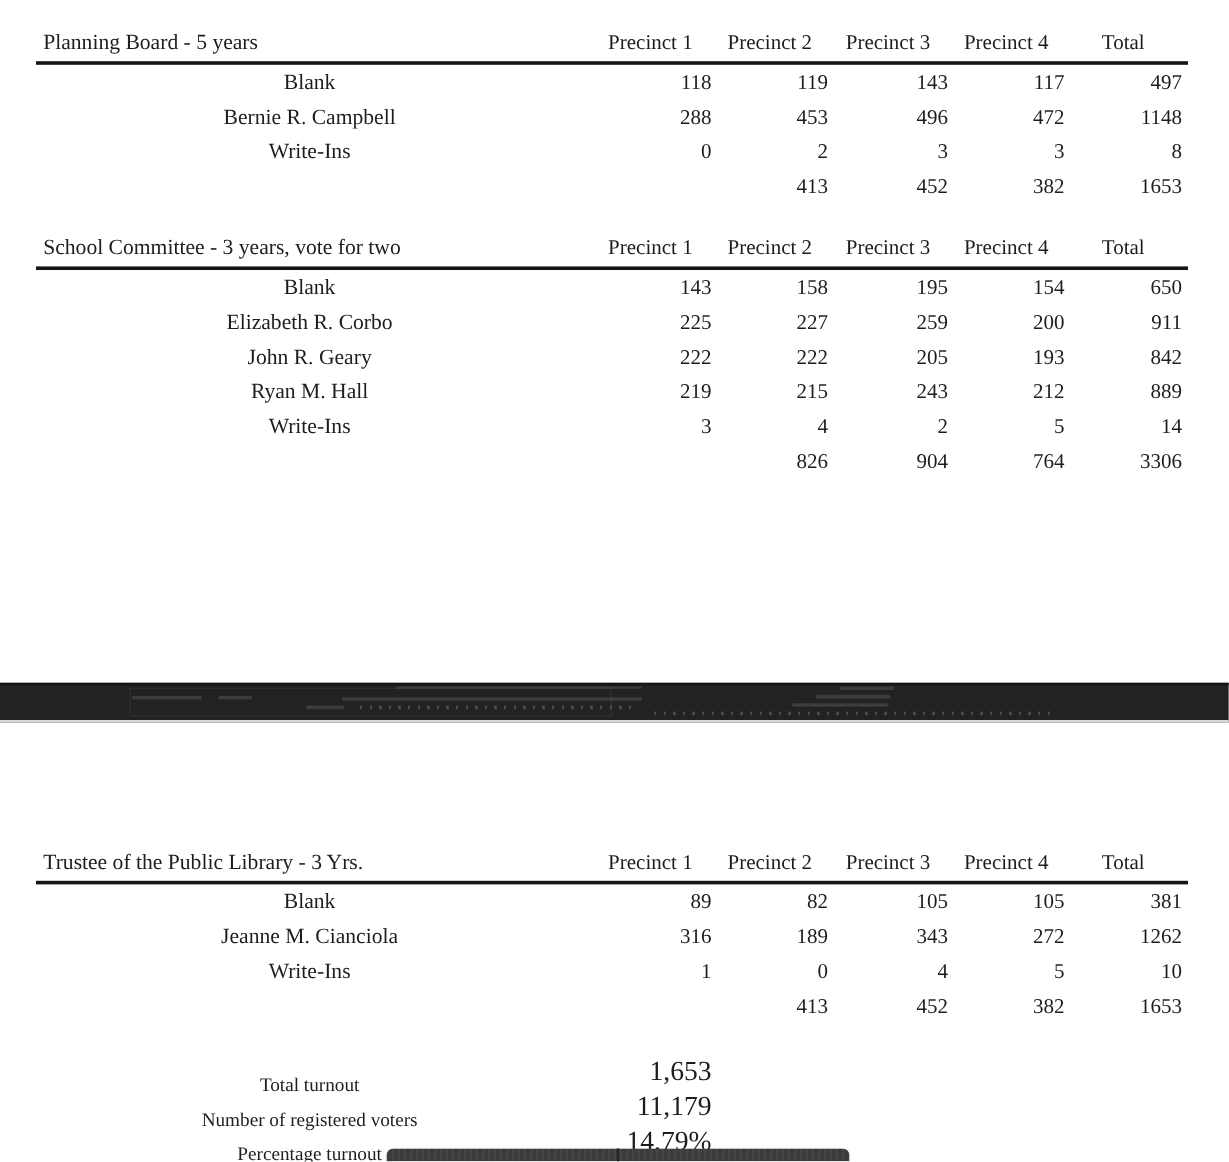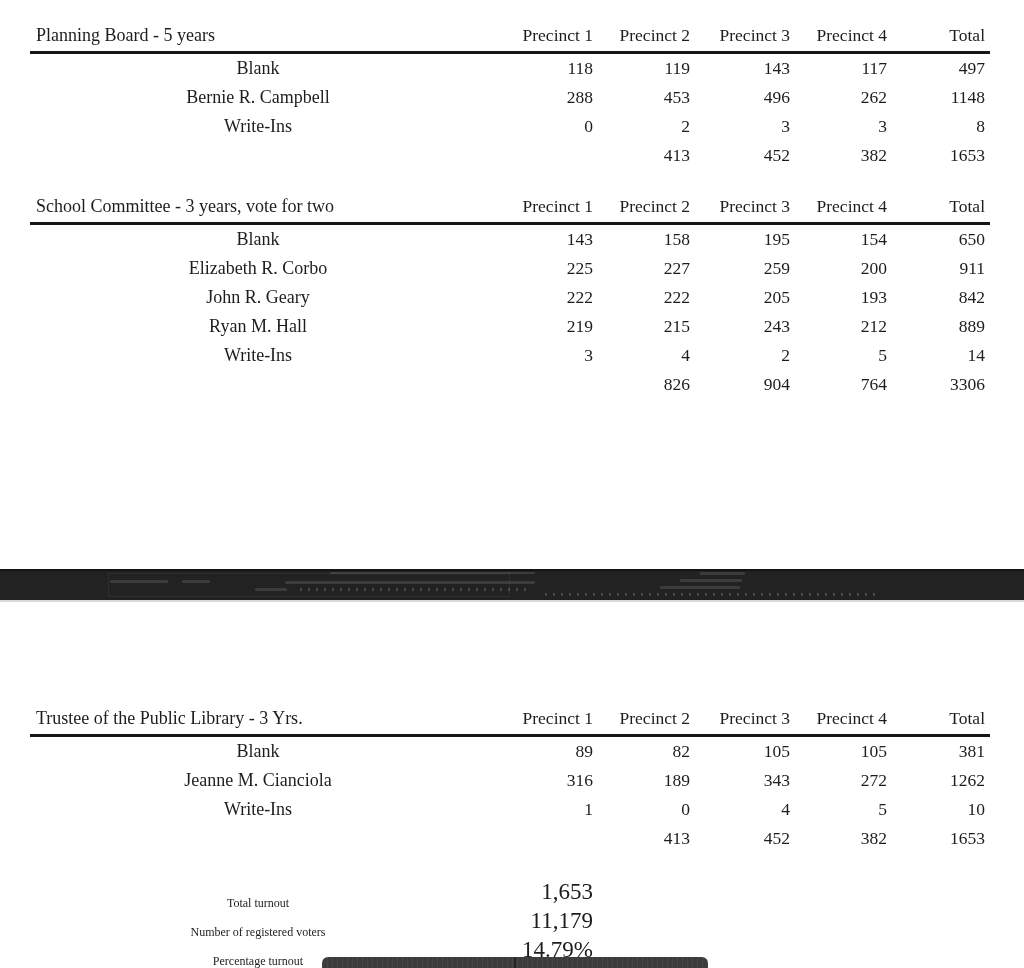--- a/index.html
+++ b/index.html
@@ -7,30 +7,30 @@
     width:1024px;height:968px;position:relative;overflow:hidden;
     background:#ffffff;color:#1d1d1d;
     font-family:"Liberation Serif", serif;
   }
   .vote-table{position:absolute;left:30px;width:960px;}
   .thead{
     display:grid;grid-template-columns:461px 102px 97px 100px 97px 98px;
     align-items:end;border-bottom:3px solid #161616;padding-bottom:12px;height:26px;
   }
   .thead .title{font-size:18px;text-align:left;padding-left:6px;white-space:nowrap;}
-  .thead .col{font-size:17.5px;text-align:right;white-space:nowrap;margin-top:12px;}
+  .thead .col{font-size:17.5px;text-align:center;white-space:nowrap;margin-top:12px;}
   .row{
     display:grid;grid-template-columns:461px 102px 97px 100px 97px 98px;
     height:29px;align-items:center;
   }
   .cell-label{font-size:18px;text-align:center;padding-right:5px;white-space:nowrap;}
   .cell-num{font-size:17.5px;text-align:right;white-space:nowrap;}
   .summary{position:absolute;left:30px;top:872px;width:960px;}
   .summary .srow{display:grid;grid-template-columns:461px 102px;height:29px;align-items:center;}
-  .summary .cell-label{font-size:12px;margin-top:24px;}
+  .summary .cell-label{font-size:16px;margin-top:24px;}
   .summary .cell-num{font-size:23px;}
 
   
   .sep-band{
     position:absolute;left:0;top:569px;width:1024px;height:29px;
     background:#222222;border-top:2px solid #141414;border-bottom:2px solid #d9d9d9;
   }
   .ghost{position:absolute;background:rgba(165,165,165,0.20);border-radius:1px;}
   .ghost-dotted{
     position:absolute;height:3px;
@@ -66,21 +66,21 @@
         <div class="cell-num">119</div>
         <div class="cell-num">143</div>
         <div class="cell-num">117</div>
         <div class="cell-num">497</div>
       </div>
       <div class="row">
         <div class="cell-label">Bernie R. Campbell</div>
         <div class="cell-num">288</div>
         <div class="cell-num">453</div>
         <div class="cell-num">496</div>
-        <div class="cell-num">262</div>
+        <div class="cell-num">472</div>
         <div class="cell-num">1148</div>
       </div>
       <div class="row">
         <div class="cell-label">Write-Ins</div>
         <div class="cell-num">0</div>
         <div class="cell-num">2</div>
         <div class="cell-num">3</div>
         <div class="cell-num">3</div>
         <div class="cell-num">8</div>
       </div>

